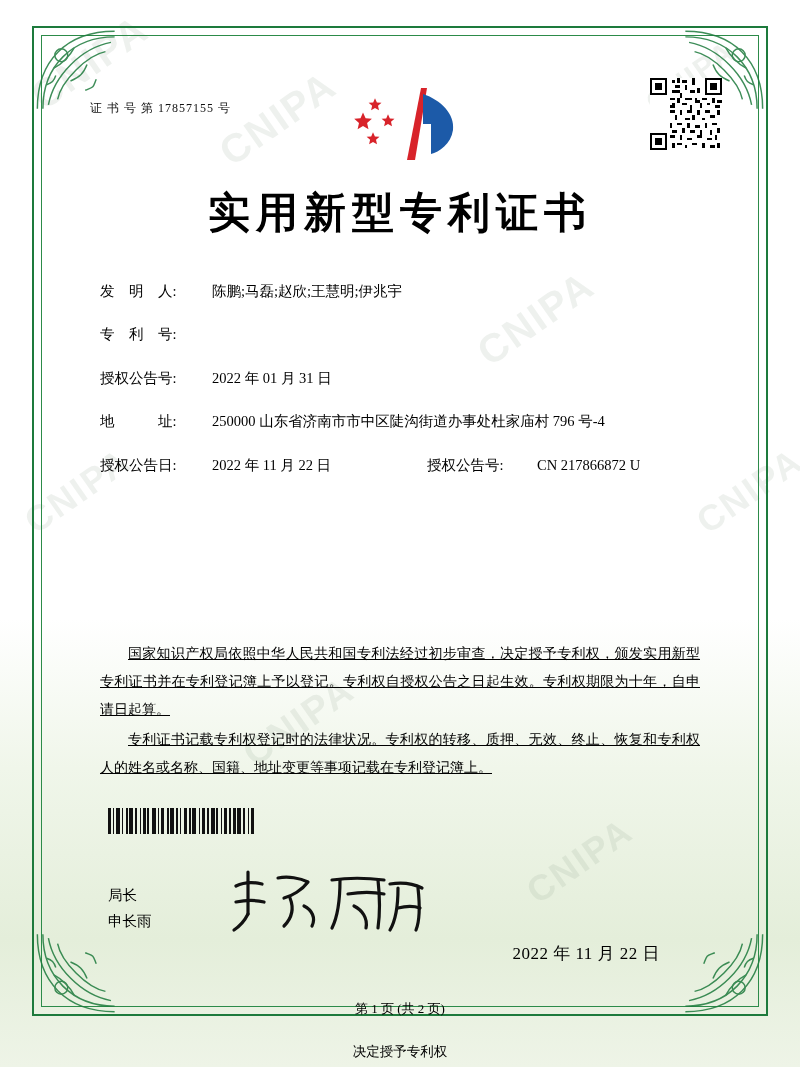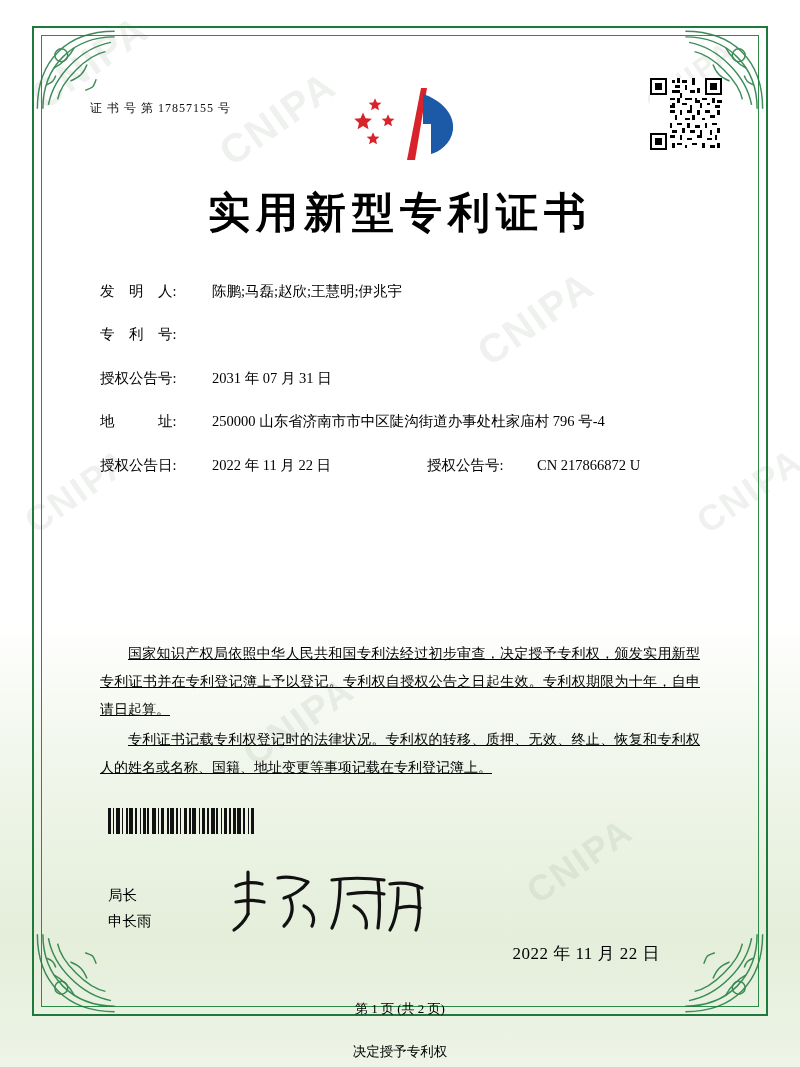--- a/index.html
+++ b/index.html
@@ -370,21 +370,21 @@
   <div class="fields">
     <div class="row">
       <div class="lab">发　明　人:</div>
       <div class="val">陈鹏;马磊;赵欣;王慧明;伊兆宇</div>
     </div>
     <div class="row">
       <div class="lab">专　利　号:</div>
     </div>
     <div class="row">
       <div class="lab">授权公告号:</div>
-      <div class="val">2031 年 07 月 31 日</div>
+      <div class="val">2022 年 01 月 31 日</div>
     </div>
     <div class="row">
       <div class="lab">地　　　址:</div>
       <div class="val">250000  山东省济南市市中区陡沟街道办事处杜家庙村 796 号-4</div>
     </div>
     <div class="row double">
       <div class="lab">授权公告日:</div>
       <div class="val2wrap">
         <div class="seg1">2022 年 11 月 22 日</div>
         <div class="lab2">授权公告号:</div>

